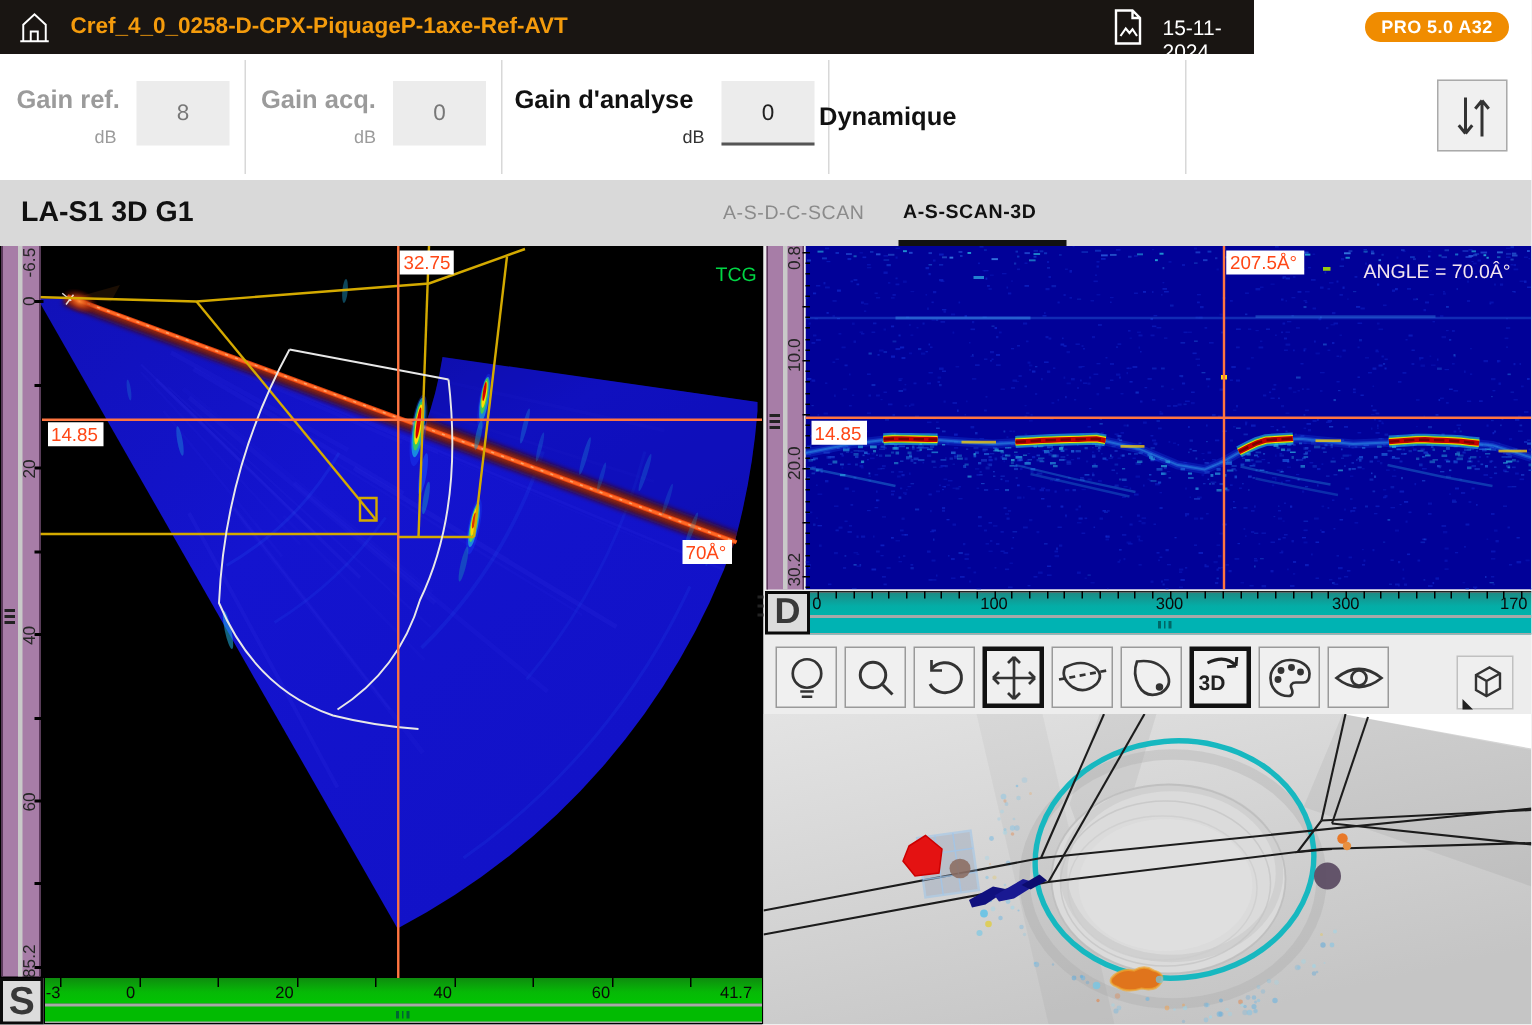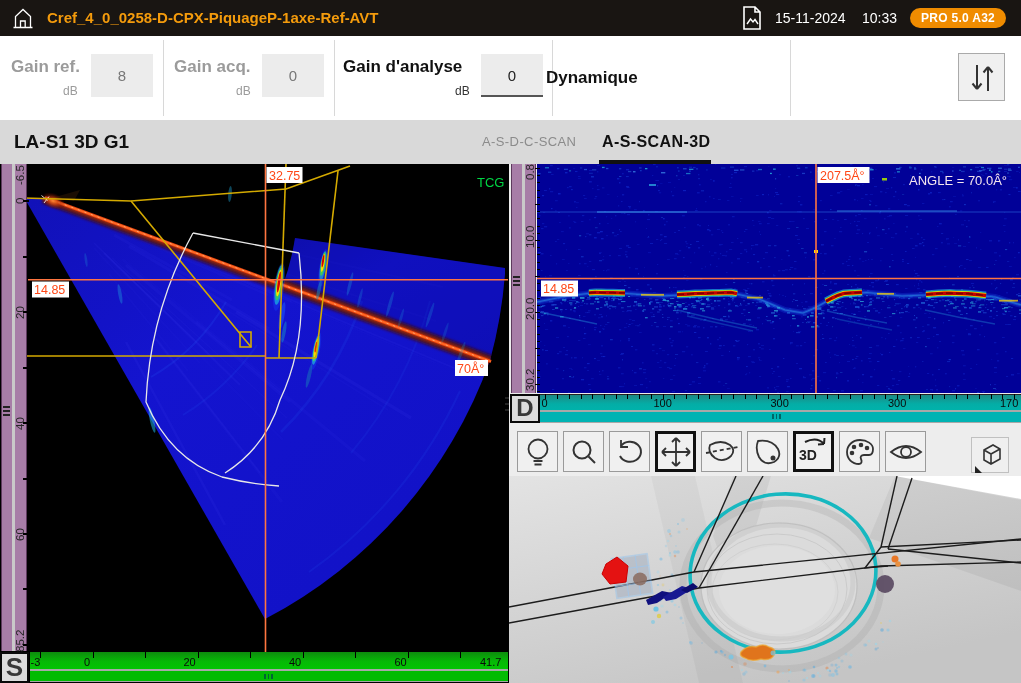--- a/index.html
+++ b/index.html
@@ -1,29 +1,29 @@
 <!DOCTYPE html>
 <html><head><meta charset="utf-8"><style>
 *{margin:0;padding:0;box-sizing:border-box}
 body{width:1021px;height:683px;font-family:"Liberation Sans",sans-serif;position:relative;background:#fff;overflow:hidden}
-.topbar{position:absolute;left:0;top:0;width:1021px;height:36px;background:#191512;color:#fff}
+.topbar{position:absolute;left:0;top:0;width:836px;height:36px;background:#191512;color:#fff}
 .title{position:absolute;left:47px;top:9px;font-size:15px;font-weight:bold;color:#f49b0c}
 .dt{position:absolute;top:10px;font-size:14px;color:#fff}
 .badge{position:absolute;left:910px;top:8px;width:96px;height:20px;background:#f08c00;border-radius:10px;color:#fff;font-size:12px;font-weight:bold;text-align:center;line-height:20px;letter-spacing:0.3px}
 .toolrow{position:absolute;left:0;top:36px;width:1021px;height:84px;background:#fff}
 .vsep{position:absolute;top:4px;height:76px;width:1px;background:#d8d8d8}
 .glabel{position:absolute;font-size:17px;font-weight:bold;color:#9b9b9b}
 .glabelb{position:absolute;font-size:17px;font-weight:bold;color:#111}
 .dbl{position:absolute;font-size:12px;color:#9b9b9b}
 .dblb{position:absolute;font-size:12px;color:#333}
 .gbox{position:absolute;top:18px;width:62px;height:43px;background:#ececec;color:#777;font-size:15px;text-align:center;line-height:43px}
 .titlerow{position:absolute;left:0;top:120px;width:1021px;height:44px;background:#d9d9d9}
 .h1{position:absolute;left:14px;top:11px;font-size:19px;font-weight:bold;color:#111}
 .tab1{position:absolute;left:482px;top:14px;font-size:13px;color:#8b8b8b;letter-spacing:0.4px}
-.tab2{position:absolute;left:602px;top:13px;font-size:16px;font-weight:bold;color:#111;letter-spacing:0.4px}
+.tab2{position:absolute;left:602px;top:13px;font-size:13px;font-weight:bold;color:#111;letter-spacing:0.4px}
 .tabu{position:absolute;left:599px;top:40px;width:112px;height:4px;background:#111}
 .pbar{position:absolute;background:#a77da7;border-left:1px solid #5d3a5d;border-right:1px solid #5d3a5d}
 .pgroove{position:absolute;width:3px;background:#c9c9c9}
 .rot{position:absolute;transform:rotate(-90deg);transform-origin:left bottom;font-size:11.5px;color:#262626;white-space:nowrap}
 .grn1{position:absolute;left:30px;top:652px;width:478px;height:16.5px;background:linear-gradient(#0e8c0e,#06b906 55%,#02c402)}
 .grn2{position:absolute;left:30px;top:668.5px;width:478px;height:13.5px;background:#02bb02;border-top:2px solid #a8a8a8;border-bottom:1.5px solid #a8a8a8}
 .teal1{position:absolute;left:540px;top:393.5px;width:481px;height:16px;background:linear-gradient(#1d8a84,#04ada6 60%,#00b2ab);border-top:1px solid #222}
 .teal2{position:absolute;left:540px;top:409.5px;width:481px;height:13.5px;background:#00b3b3;border-top:2px solid #a8a8a8;border-bottom:1.5px solid #a8a8a8}
 .axlab{position:absolute;font-size:11px;color:#0a0a0a}
 .tick{position:absolute;width:1px;background:#000}

